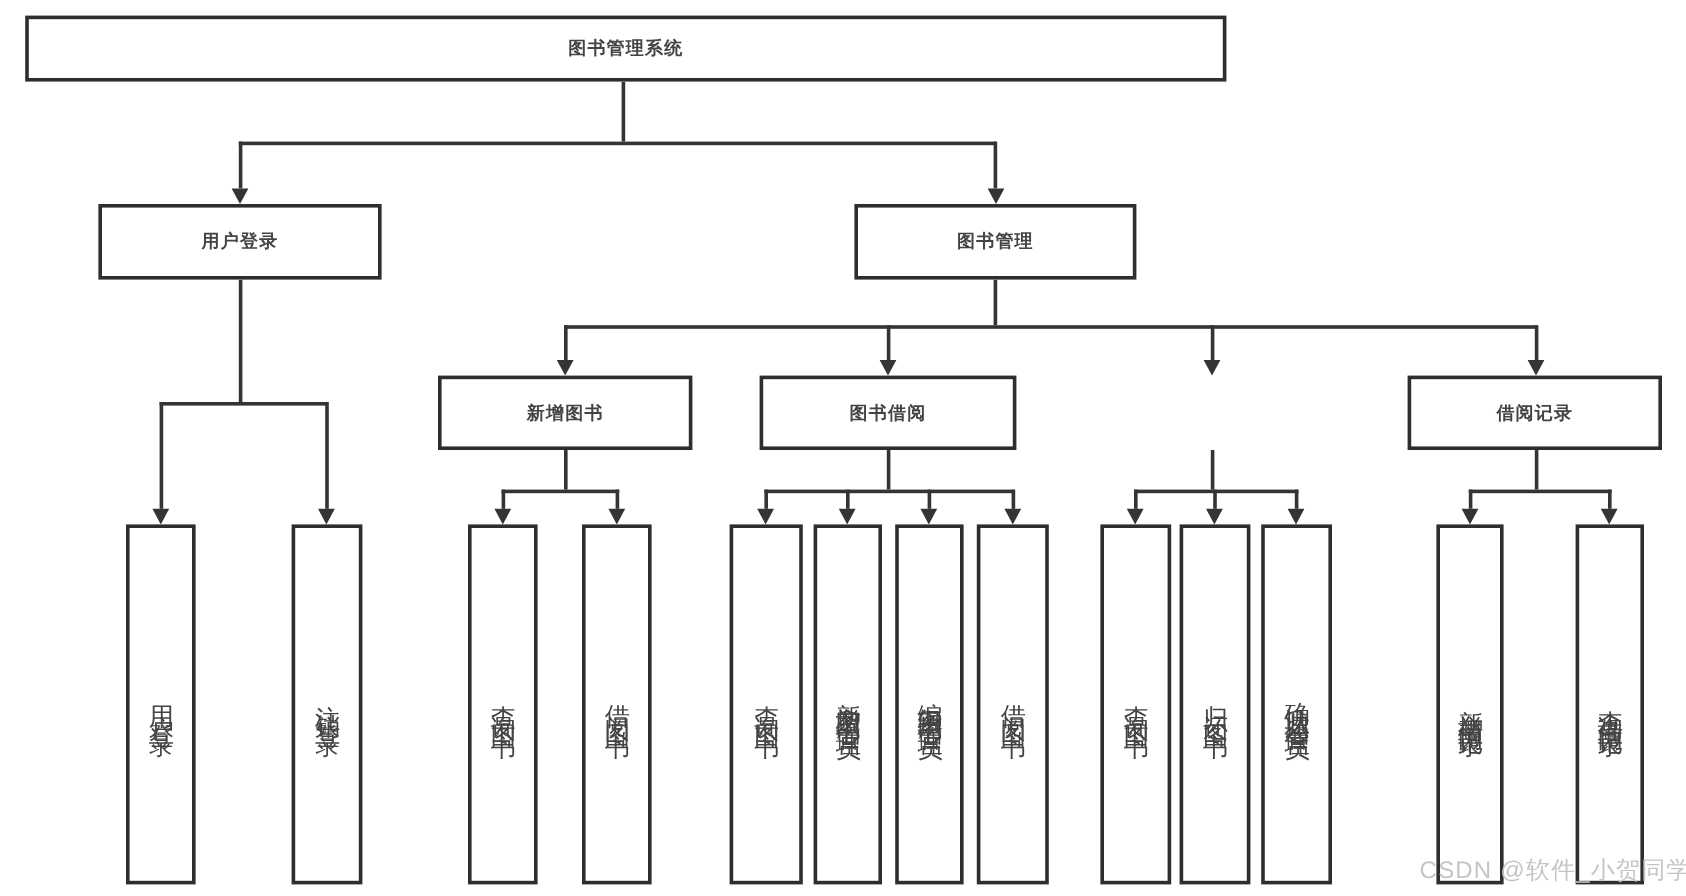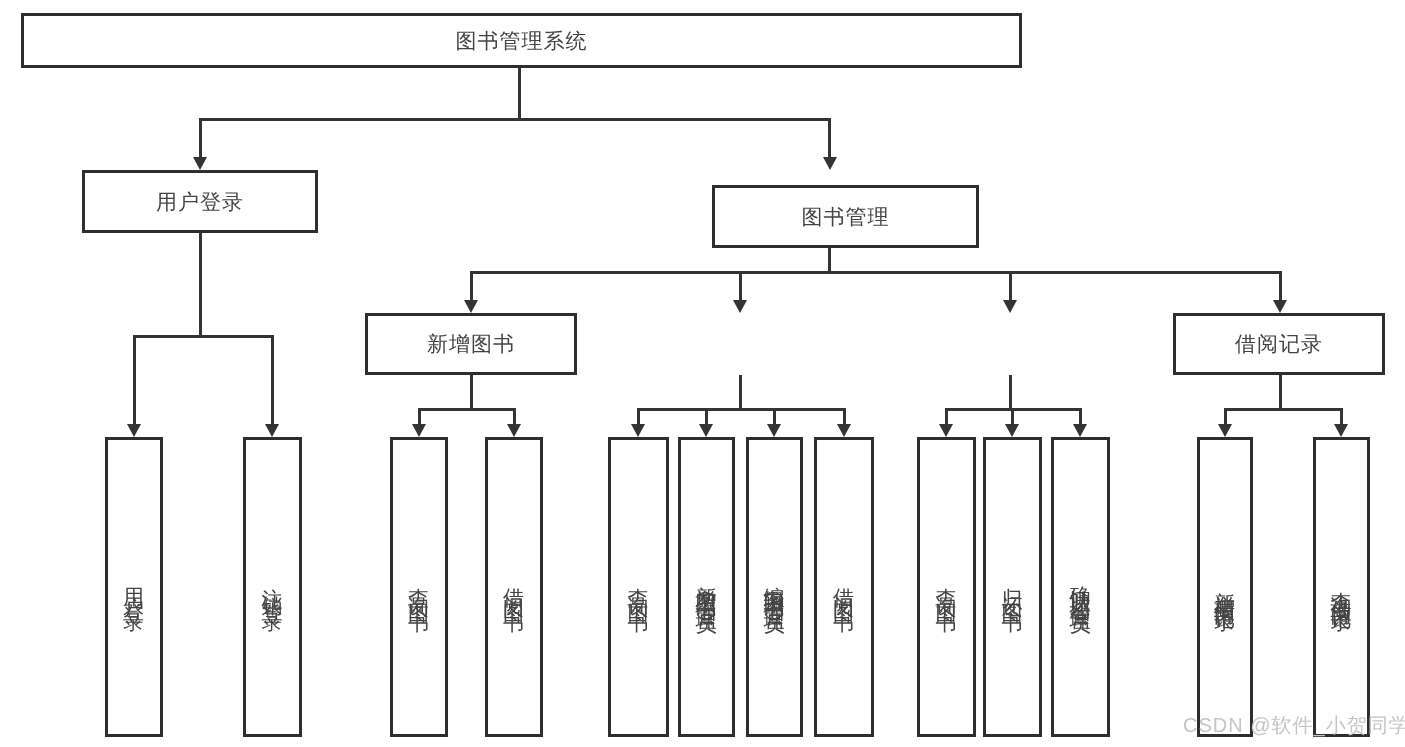--- a/index.html
+++ b/index.html
@@ -8,21 +8,21 @@
     position:relative;width:1405px;height:747px;background:#ffffff;overflow:hidden;
     font-family:"Liberation Sans","DejaVu Sans",sans-serif;color:#3d3d3d;
   }
   
   .node{
     position:absolute;box-sizing:border-box;background:#ffffff;
     border:3px solid #2e2e2e;display:flex;align-items:center;justify-content:center;
     z-index:2;
   }
   .node span{color:#444444;letter-spacing:1px;}
-  .root span,.hnode span{font-size:21px;}
+  .root span,.hnode span{font-size:15px;font-weight:bold;}
   .leaf span{
     writing-mode:vertical-rl;text-orientation:mixed;
     font-size:21px;letter-spacing:8px;line-height:1;white-space:nowrap;
   }
   .leaf span.tight{letter-spacing:4px;}
   
   .vline,.hline{position:absolute;background:#343434;z-index:1;}
   .vline{width:3px;}
   .hline{height:3px;}
   .arrow{
@@ -113,26 +113,29 @@
     <div class="arrow" style="left:1334px;top:424px;"></div>
   </div>
 
   <div class="node root" style="left:21px;top:13px;width:1001px;height:55px;">
     <span>图书管理系统</span>
   </div>
 
   <div class="node hnode" style="left:82px;top:170px;width:236px;height:63px;">
     <span>用户登录</span>
   </div>
-  <div class="node hnode" style="left:712px;top:170px;width:267px;height:63px;margin-top:15px;">
+  <div class="node hnode" style="left:712px;top:170px;width:235px;height:63px;">
     <span>图书管理</span>
   </div>
 
   <div class="node hnode" style="left:365px;top:313px;width:212px;height:62px;">
     <span>新增图书</span>
+  </div>
+  <div class="node hnode" style="left:633px;top:313px;width:214px;height:62px;">
+    <span>图书借阅</span>
   </div>
   <div class="node hnode" style="left:1173px;top:313px;width:212px;height:62px;">
     <span>借阅记录</span>
   </div>
 
   <div class="node leaf" style="left:105px;top:437px;width:58px;height:300px;">
     <span>用户登录</span>
   </div>
   <div class="node leaf" style="left:243px;top:437px;width:59px;height:300px;">
     <span>注销登录</span>

